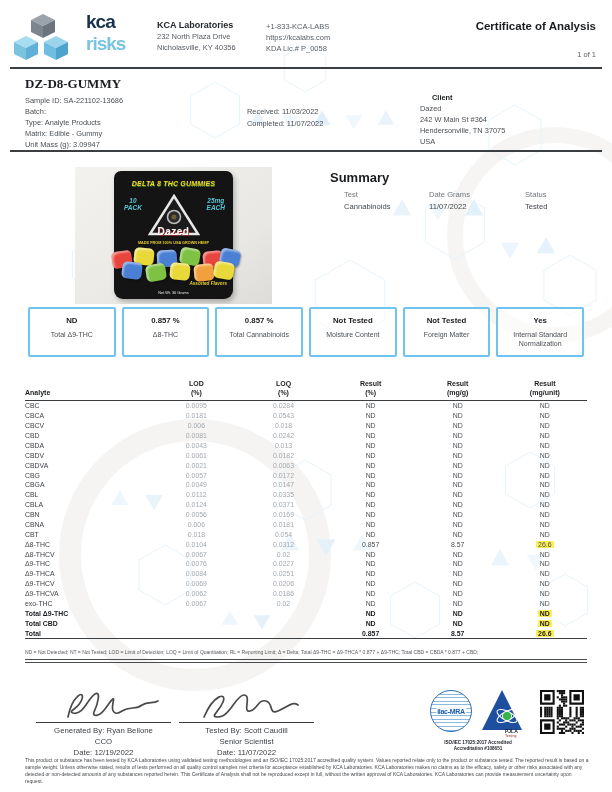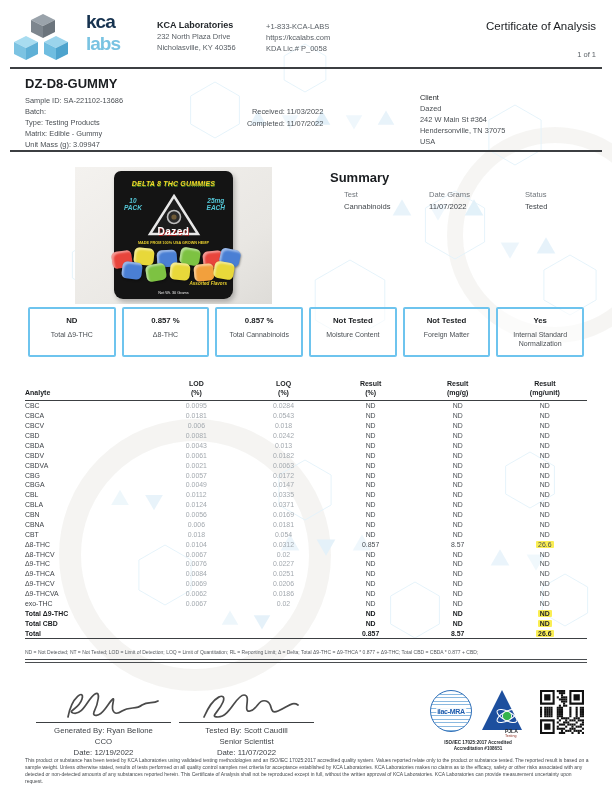--- a/index.html
+++ b/index.html
@@ -10,31 +10,31 @@
   .layer { position:absolute; left:0; top:0; width:612px; height:792px; z-index:1; }
 
   
   .logo-cubes { position:absolute; left:12px; top:12px; }
   .logo-word { position:absolute; left:86px; top:11px; font-weight:bold; font-size:19px; letter-spacing:-1px; line-height:22px; }
   .logo-kca { color:#16324f; display:block; }
   .logo-labs { color:#79c3e2; display:block; }
   .lab-block { position:absolute; left:157px; top:20px; font-size:7.5px; line-height:11px; color:#5a6066; }
   .lab-name { font-weight:bold; font-size:9px; color:#23272b; }
   .contact-block { position:absolute; left:266px; top:21px; font-size:7.5px; line-height:11px; color:#5a6066; }
-  .coa-title { position:absolute; right:16px; top:20px; font-size:11.5px; font-weight:normal; color:#1a1d20; }
+  .coa-title { position:absolute; right:16px; top:20px; font-size:11.5px; font-weight:bold; color:#1a1d20; }
   .page-count { position:absolute; right:16px; top:50px; font-size:7.5px; color:#5a6066; }
   .rule { position:absolute; left:10px; width:592px; height:2px; background:#3c3f42; }
   .rule1 { top:67px; } .rule2 { top:150px; }
 
   
-  .sample-name { position:absolute; left:25px; top:76px; font-size:13px; font-weight:bold; color:#1a1d20; }
+  .sample-name { position:absolute; left:25px; top:76px; font-size:13px; font-weight:bold; color:#1a1d20;font-family:Liberation Serif, serif; }
   .sample-details { position:absolute; left:25px; top:95px; font-size:7.4px; line-height:11px; color:#4a4f54; }
-  .received-block { position:absolute; left:247px; top:106px; font-size:7.4px; line-height:11.5px; color:#4a4f54;text-align:right; }
+  .received-block { position:absolute; left:247px; top:106px; font-size:7.4px; line-height:11.5px; color:#4a4f54; }
   .client-block { position:absolute; left:420px; top:92px; font-size:7.4px; line-height:11px; color:#4a4f54; }
-  .client-label { font-weight:normal; color:#1a1d20; }
+  .client-label { font-weight:bold; color:#1a1d20;margin-left:12px; }
 
   
   .photo { position:absolute; left:75px; top:167px; width:197px; height:137px; background:linear-gradient(145deg,#f4f2ef 0%,#e9e7e3 70%,#dedcd8 100%); overflow:hidden; }
   .bag { position:absolute; left:39px; top:4px; width:119px; height:128px; background:#141414; border-radius:7px 7px 9px 9px; box-shadow:2px 3px 5px rgba(0,0,0,.25); }
   .bag-title { position:absolute; left:0; top:9px; width:100%; text-align:center; font-size:7px; font-weight:bold; font-style:italic; color:#f2d428; text-shadow:.5px .5px 0 #3f7d26; letter-spacing:.2px; }
   .bag-pack { position:absolute; left:10px; top:26px; font-size:6.5px; line-height:7px; font-weight:bold; font-style:italic; color:#54c6d6; text-align:center; }
   .bag-dose { position:absolute; right:8px; top:26px; font-size:6.5px; line-height:7px; font-weight:bold; font-style:italic; color:#54c6d6; text-align:center; }
   .bag-tri { position:absolute; left:50%; top:22px; transform:translateX(-50%); }
   .bag-brand { position:absolute; left:0; top:55px; width:100%; text-align:center; font-size:10px; font-weight:bold; color:#fff; text-shadow:.7px .7px 0 #a01c1c; letter-spacing:.5px; }
   .bag-tagline { position:absolute; left:0; top:70px; width:100%; text-align:center; font-size:3.8px; font-weight:bold; color:#e8cf2e; }
@@ -157,41 +157,41 @@
         <polygon points="26,30 14,36 14,48 26,42" fill="#5fb0d6"></polygon>
       </g>
       <g>
         <polygon points="44,24 56,30 44,36 32,30" fill="#9bd4ec"></polygon>
         <polygon points="32,30 44,36 44,48 32,42" fill="#6fbde0"></polygon>
         <polygon points="56,30 44,36 44,48 56,42" fill="#4da3cd"></polygon>
       </g>
     </svg>
     <div class="logo-word">
       <span class="logo-kca">kca</span>
-      <span class="logo-labs">labs</span>
+      <span class="logo-labs">risks</span>
     </div>
     <div class="lab-block">
       <div class="lab-name">KCA Laboratories</div>
       <div>232 North Plaza Drive</div>
       <div>Nicholasville, KY 40356</div>
     </div>
     <div class="contact-block">
       <div>+1-833-KCA-LABS</div>
       <div>https://kcalabs.com</div>
       <div>KDA Lic.# P_0058</div>
     </div>
     <div class="coa-title">Certificate of Analysis</div>
     <div class="page-count">1 of 1</div>
     <div class="rule rule1"></div>
 
     <div class="sample-name">DZ-D8-GUMMY</div>
     <div class="sample-details">
         <div>Sample ID: SA-221102-13686</div>
         <div>Batch:</div>
-        <div>Type: Testing Products</div>
+        <div>Type: Analyte Products</div>
         <div>Matrix: Edible - Gummy</div>
         <div>Unit Mass (g): 3.09947</div>
       </div>
     <div class="received-block">
       <div>Received: 11/03/2022</div>
       <div>Completed: 11/07/2022</div>
     </div>
     <div class="client-block">
       <div class="client-label">Client</div>
       <div>

